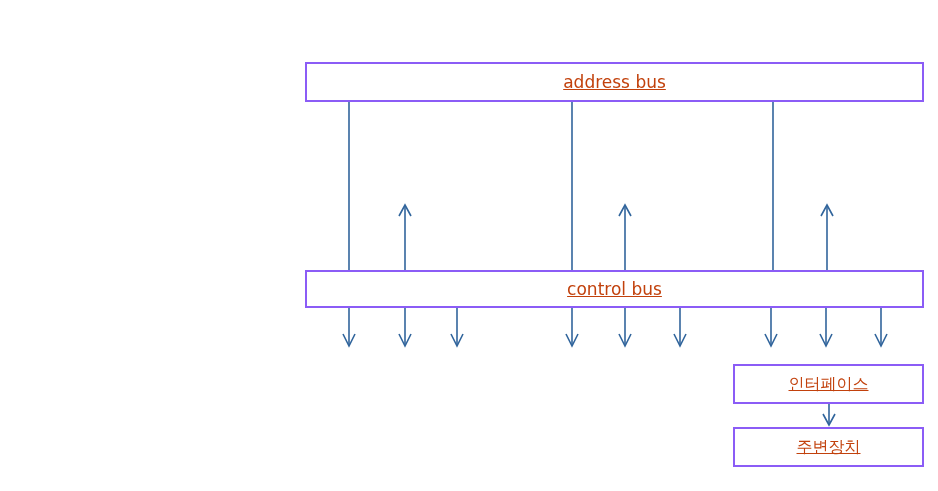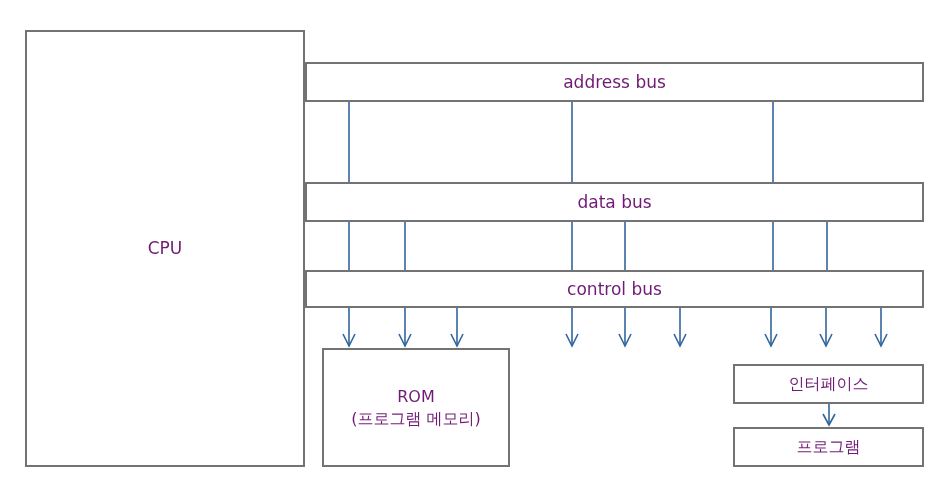--- a/index.html
+++ b/index.html
@@ -13,28 +13,29 @@
   #diagram {
     position: relative;
     width: 938px;
     height: 491px;
     background: #ffffff;
     overflow: hidden;
   }
   .box {
     position: absolute;
     box-sizing: border-box;
-    border: 2px solid #737373;
+    border: 2px solid #8b5cf6;
     background: #ffffff;
     display: flex;
     align-items: center;
     justify-content: center;
     text-align: center;
-    color: #701a75;
+    color: #c2410c;
     line-height: 1.32;
+    text-decoration: underline;
   }
   .box-label {
     display: block;
     white-space: pre-line;
   }
   #cpu-box       { left: 25px;  top: 30px;  width: 280px; height: 437px; font-size: 17px; }
   #address-bus   { left: 305px; top: 62px;  width: 619px; height: 40px;  font-size: 17px; }
   #data-bus      { left: 305px; top: 182px; width: 619px; height: 40px;  font-size: 17px; }
   #control-bus   { left: 305px; top: 270px; width: 619px; height: 38px;  font-size: 17px; text-align: right; }
   #rom-box       { left: 322px; top: 348px; width: 188px; height: 119px; font-size: 16px; }
@@ -110,43 +111,33 @@
       <polyline class="wire-arrow" points="875,334 881,346 887,334"></polyline>
     </g>
 
     <g>
       <line class="wire-arrow" x1="829" y1="391" x2="829" y2="424"></line>
       <polyline class="wire-arrow" points="823,401 829,390 835,401"></polyline>
       <polyline class="wire-arrow" points="823,414 829,425 835,414"></polyline>
     </g>
   </svg>
 
-  <div class="box" id="cpu-box">
-    <span class="box-label">CPU</span>
-  </div>
 
   <div class="box" id="address-bus">
     <span class="box-label">address bus</span>
   </div>
 
-  <div class="box" id="data-bus">
-    <span class="box-label">data bus</span>
-  </div>
 
   <div class="box" id="control-bus">
     <span class="box-label">control bus</span>
   </div>
 
-  <div class="box" id="rom-box">
-    <span class="box-label">ROM
-(프로그램 메모리)</span>
-  </div>
 
 
   <div class="box" id="interface-box">
     <span class="box-label">인터페이스</span>
   </div>
 
   <div class="box" id="peripheral-box">
-    <span class="box-label">프로그램</span>
+    <span class="box-label">주변장치</span>
   </div>
 
 </div>
 
 </body></html>

